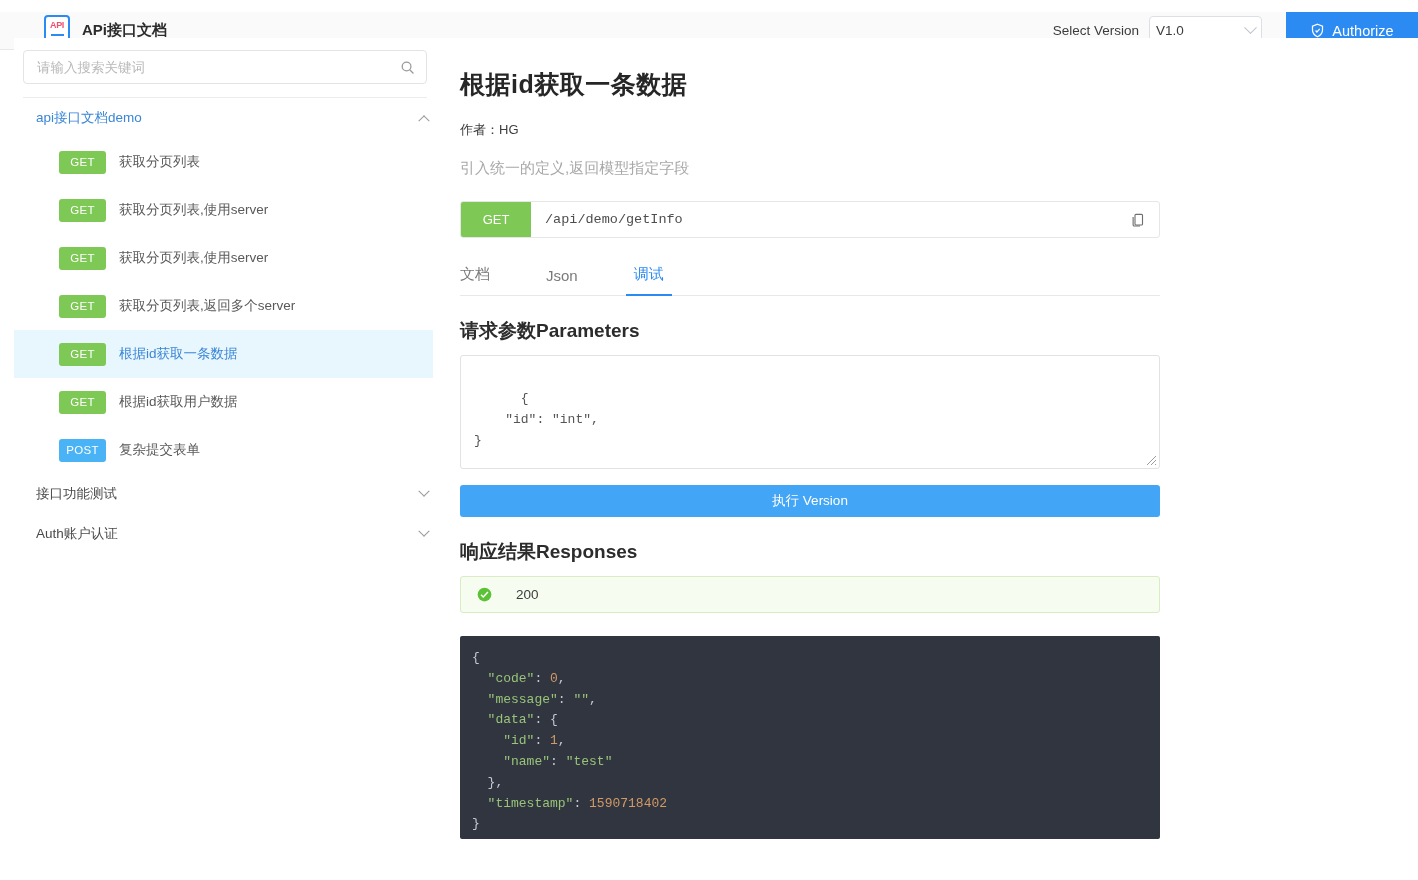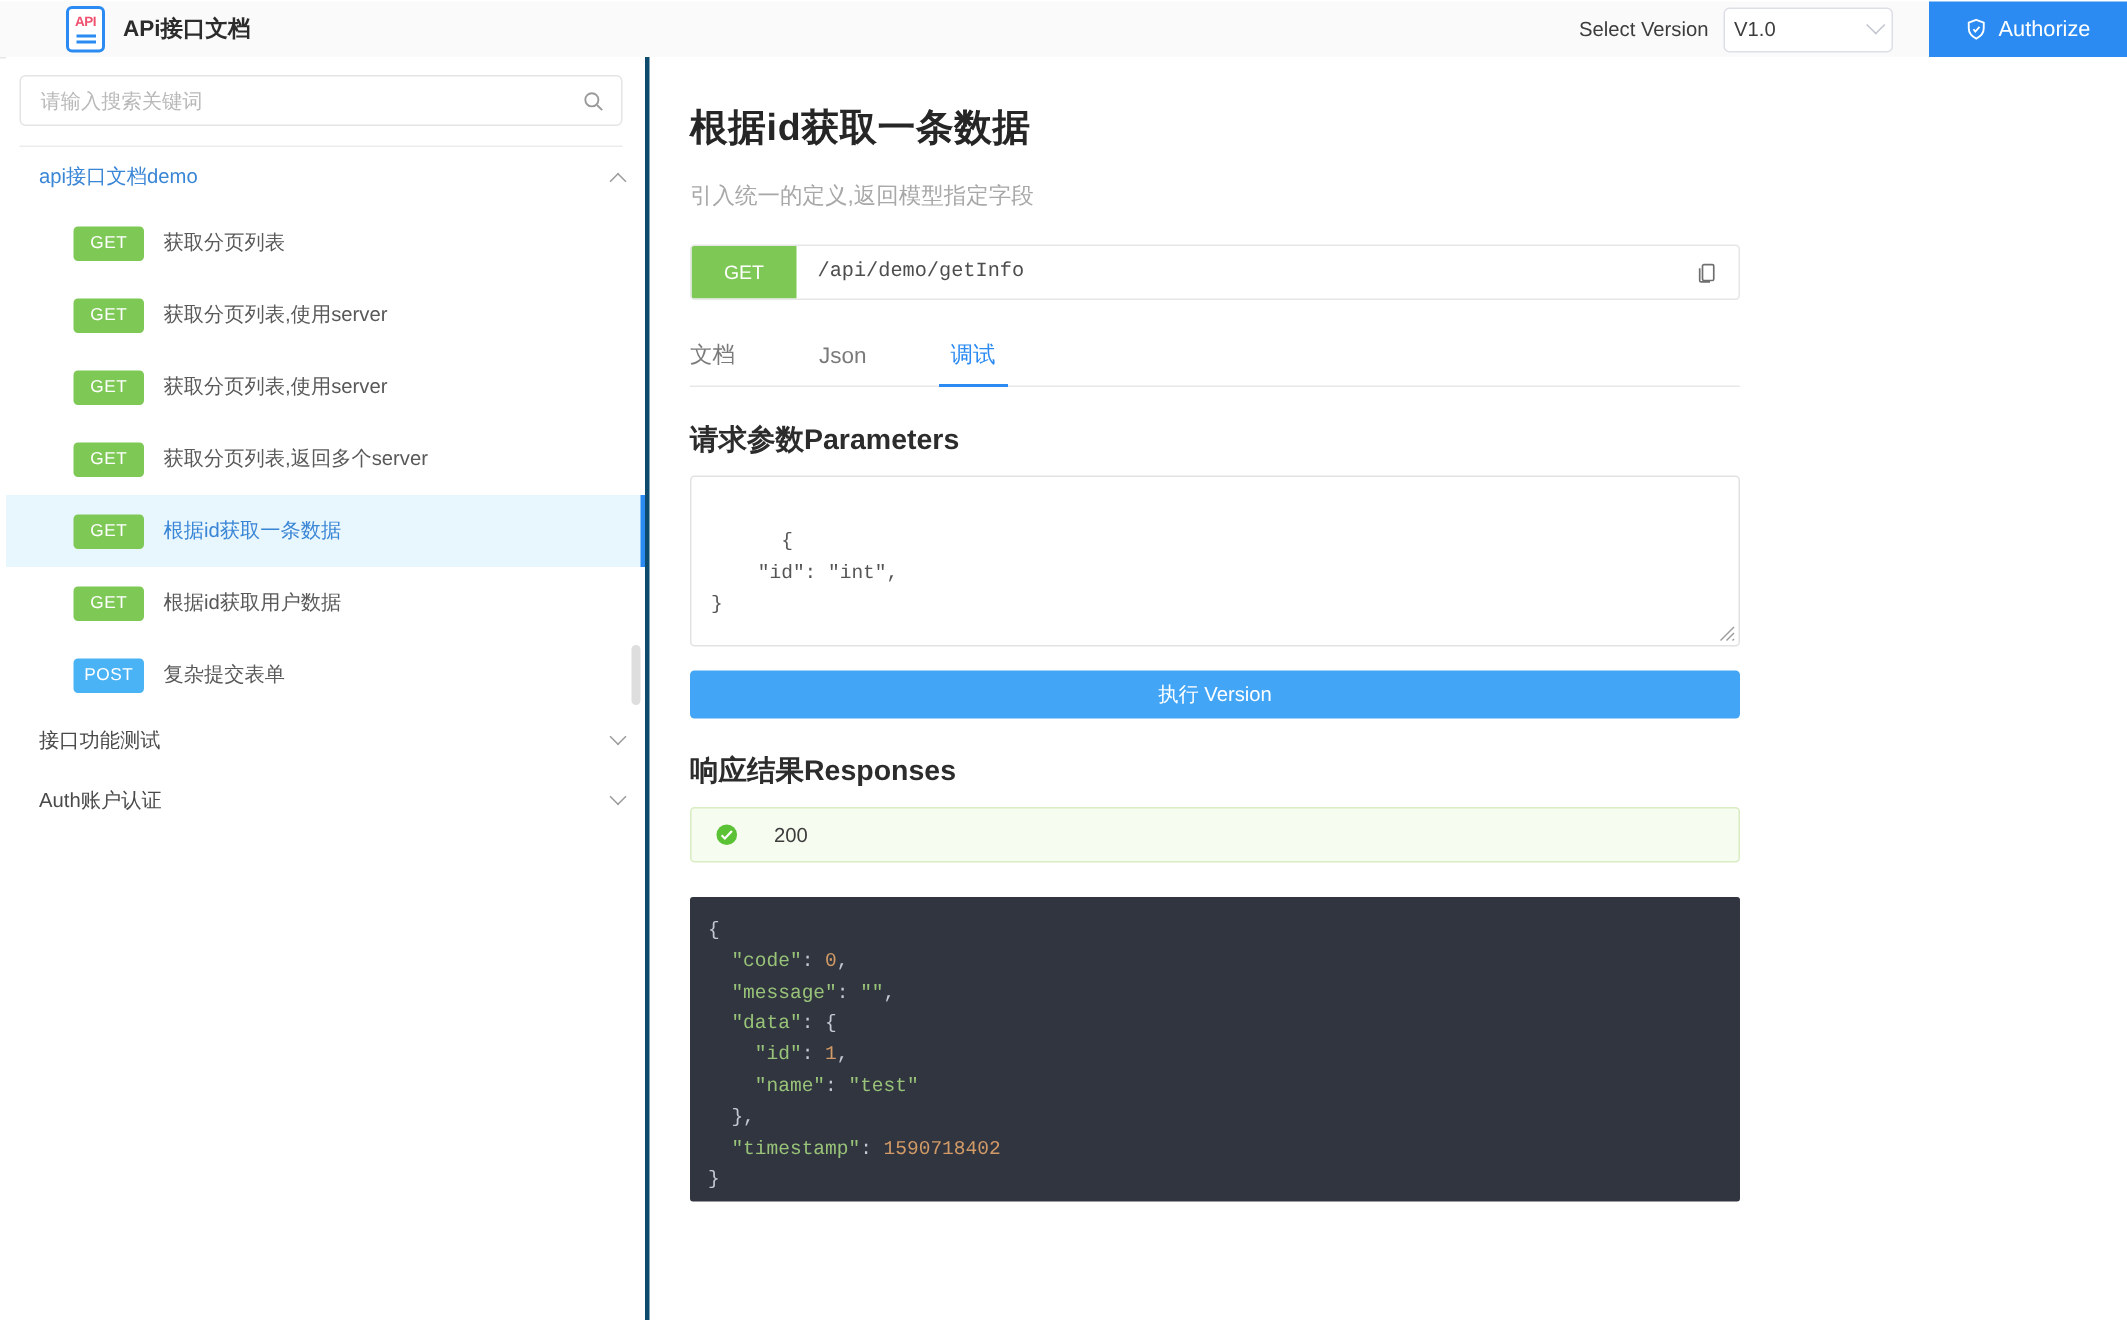--- a/index.html
+++ b/index.html
@@ -7,21 +7,21 @@
     margin: 0; padding: 0;
     width: 1418px; height: 880px;
     overflow: hidden;
     background: #ffffff;
     font-family: "Liberation Sans", sans-serif;
     -webkit-font-smoothing: antialiased;
   }
 
   
   .topbar {
-    position: absolute; top: 1px; left: 0;
+    position: absolute; top: 12px; left: 0;
     width: 1418px; height: 38px;
     background: #fafafa;
     border-bottom: 1px solid #e8e8e8;
     display: flex; align-items: center;
   }
   .brand { display: flex; align-items: center; margin-left: 44px; }
   .logo-icon {
     width: 26px; height: 31px;
     border: 2px solid #2b8bf2; border-radius: 4px;
     background: #ffffff;
@@ -60,24 +60,24 @@
     width: 132px; height: 38px;
     background: #2b8bf2; color: #fff;
     display: flex; align-items: center; justify-content: center;
     font-size: 14.5px; cursor: pointer; border: none;
     font-family: "Liberation Sans", sans-serif;
   }
   .authorize-btn svg { margin-right: 7px; }
 
   
   .sidebar {
-    position: absolute; top: 38px; left: 4px;
+    position: absolute; top: 38px; left: 14px;
     width: 432px; height: 842px;
     background: #ffffff;
-    border-right: 6px solid #0c4a6e;
+    border-right: 4px solid #0c4a6e;
     overflow: hidden;
   }
   .search-wrap { padding: 12px 15px 0 9px; }
   .search-box {
     height: 34px; border: 1px solid #e4e4e4; border-radius: 4px;
     display: flex; align-items: center; padding: 0 11px;
     background: #fff;
   }
   .search-box input {
     flex: 1; border: none; outline: none;
@@ -312,20 +312,23 @@
       </div>
     </div>
 
   <div class="sb-scrollbar"></div>
 </div>
 
 <div class="main">
   <div class="main-inner">
     <h1 class="page-title">根据id获取一条数据</h1>
 
+    <div class="author">
+      <span>作者：</span><span>HG</span>
+    </div>
 
     <div class="desc">引入统一的定义,返回模型指定字段</div>
 
     <div class="url-bar">
       <div class="url-method">GET</div>
       <div class="url-path">/api/demo/getInfo</div>
       <div class="copy-btn">
         <svg width="15" height="16" viewBox="0 0 24 24" fill="none" stroke="#6f6f6f" stroke-width="1.8">
           <rect x="8" y="3" width="12" height="17" rx="1.5"></rect>
           <path d="M5 7 V20 a1.5 1.5 0 0 0 1.5 1.5 H16"></path>

